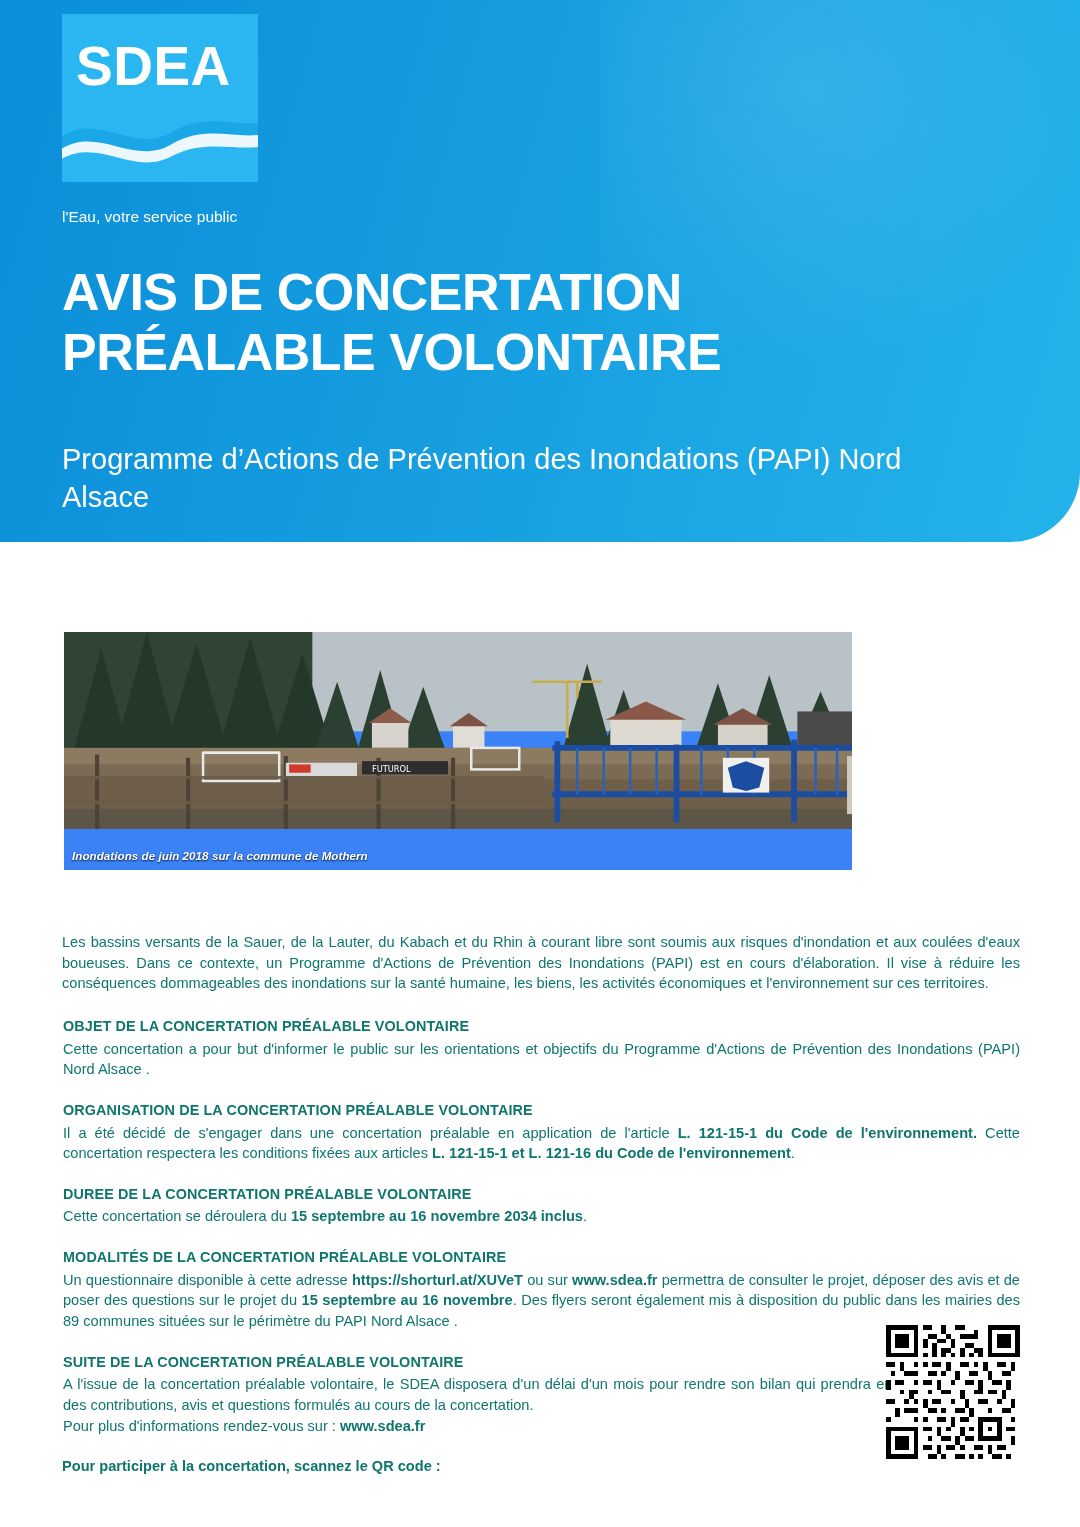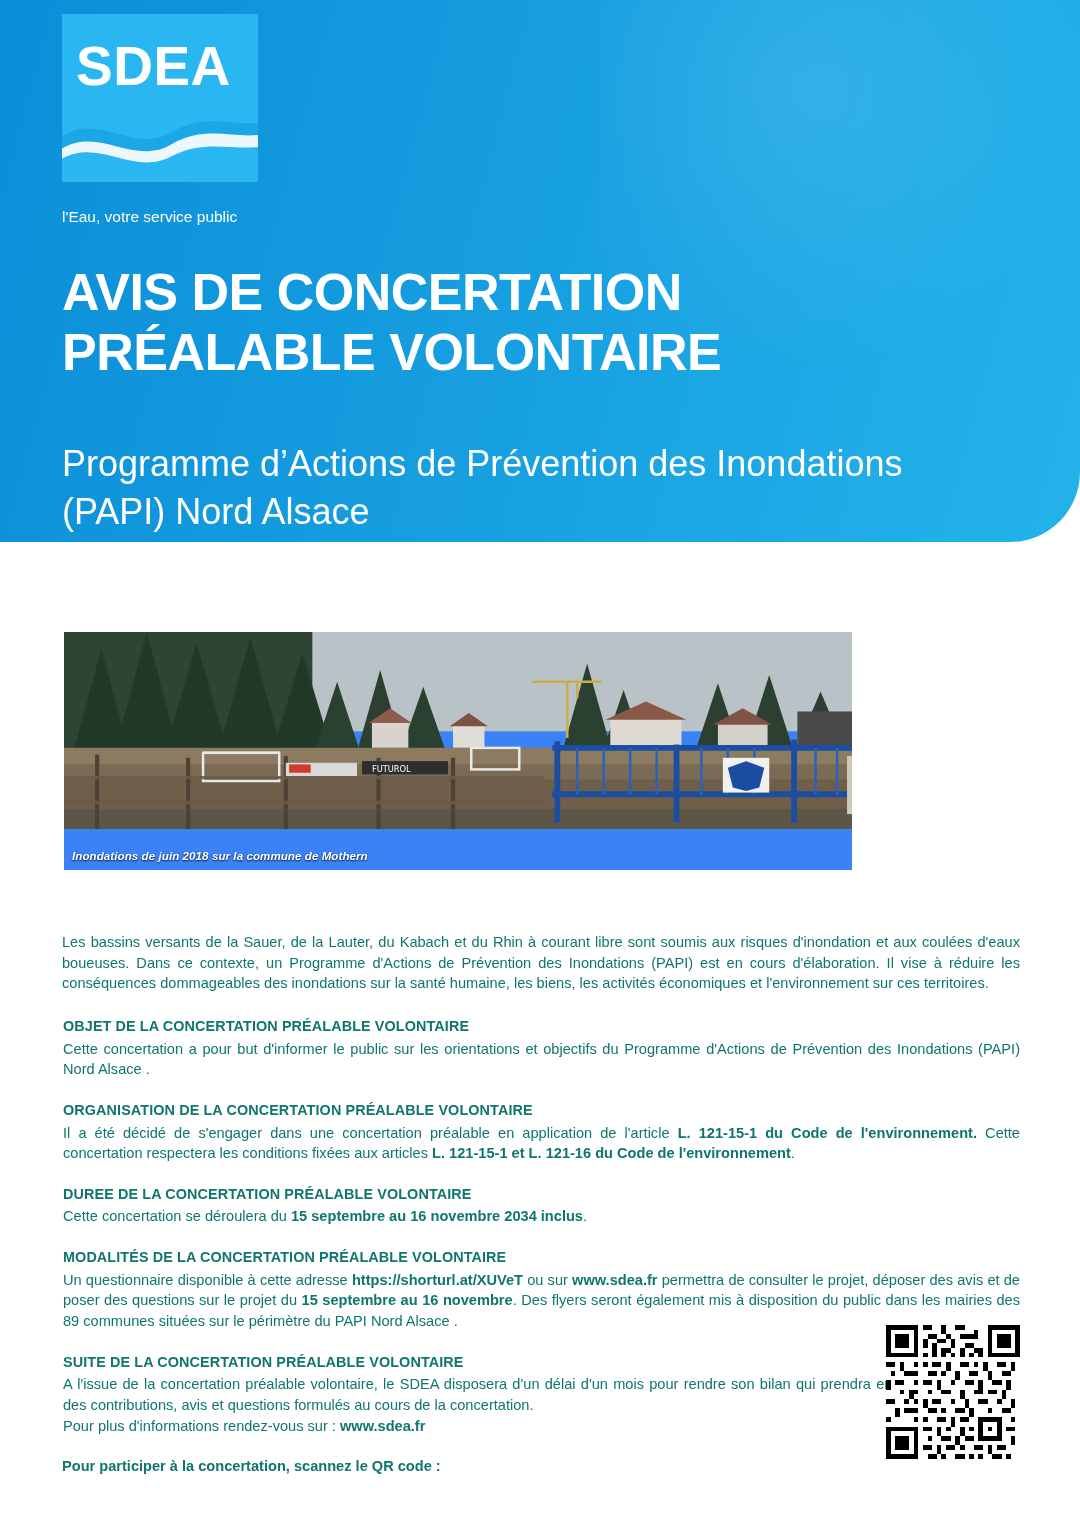--- a/index.html
+++ b/index.html
@@ -74,21 +74,21 @@
     font-weight: bold;
     color: #ffffff;
     letter-spacing: -0.5px;
   }
 
   .subtitle {
     position: absolute;
     left: 62px;
     top: 440px;
     width: 920px;
-    font-size: 36px;
+    font-size: 29px;
     line-height: 1.32;
     color: #ffffff;
     font-weight: 400;
   }
 
   .date-badge {
     position: absolute;
     left: 79px;
     top: 546px;
     background: #ffffff;

